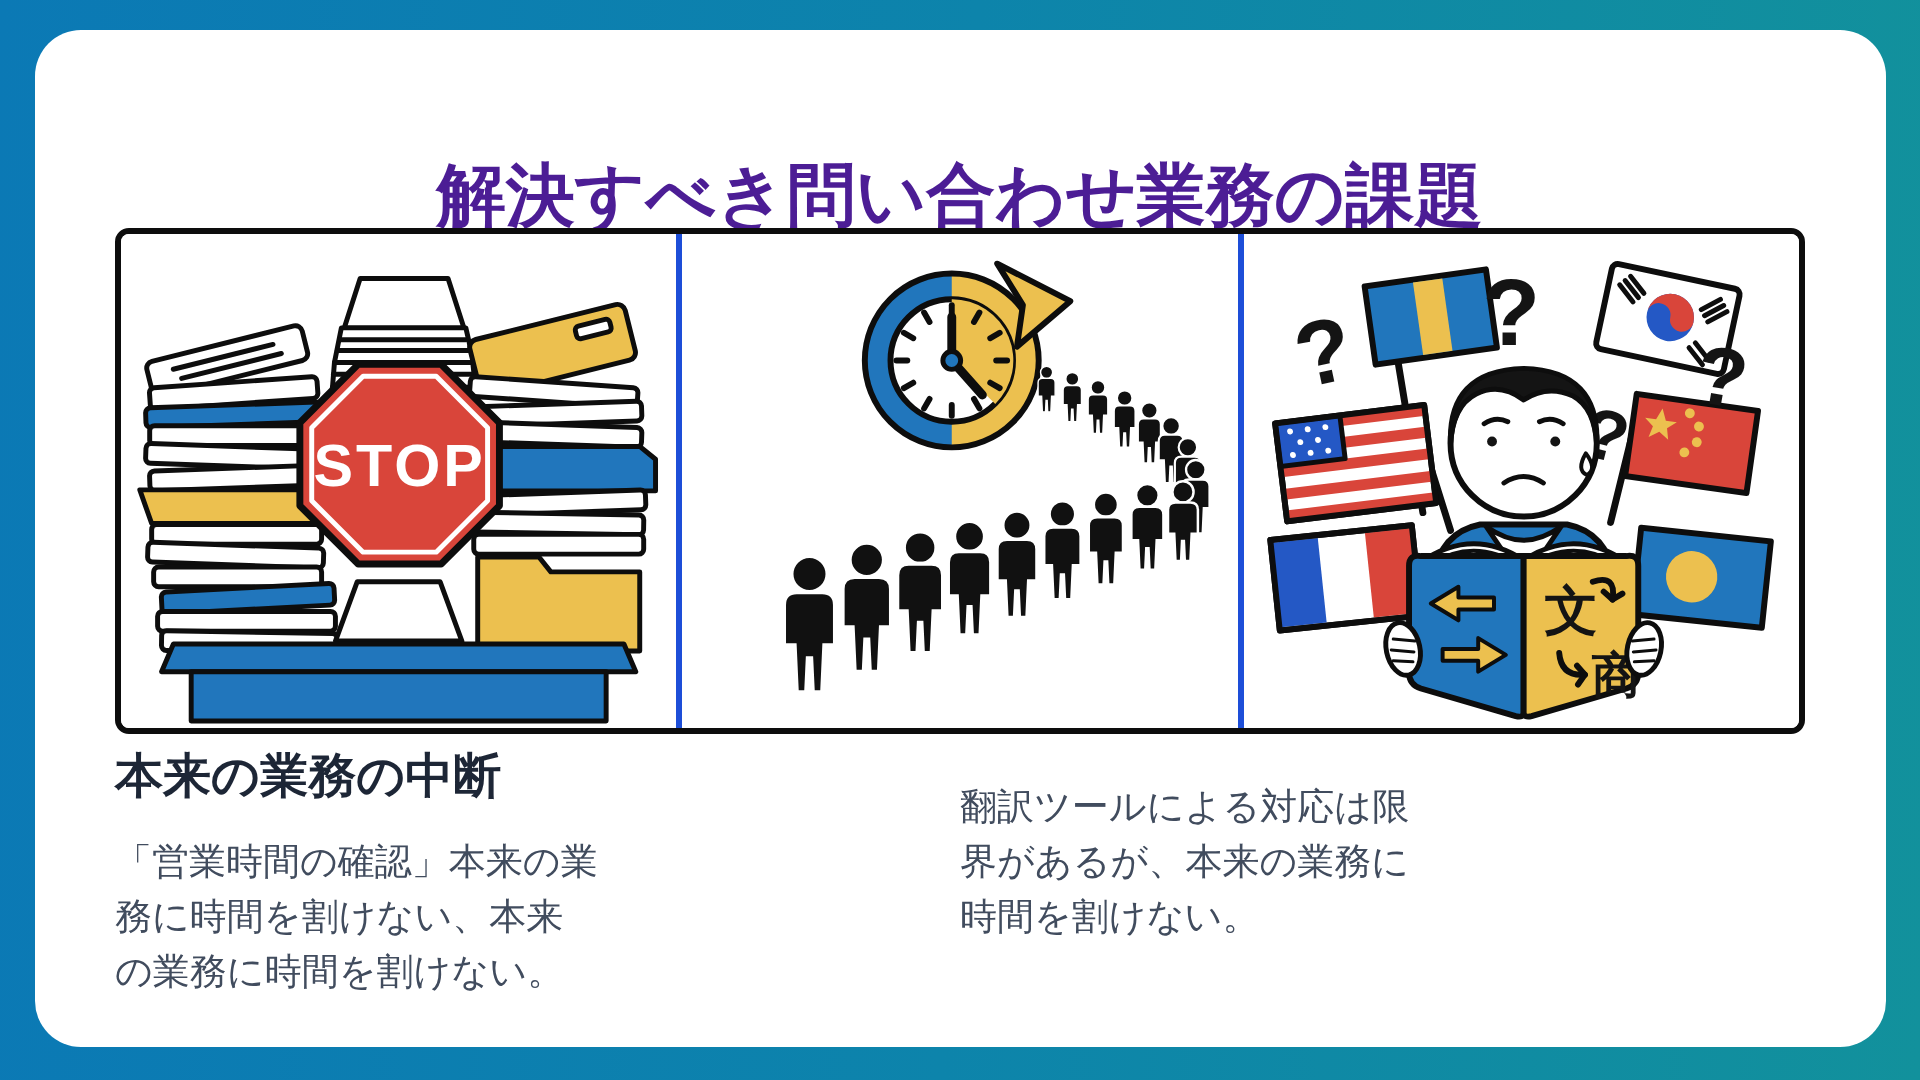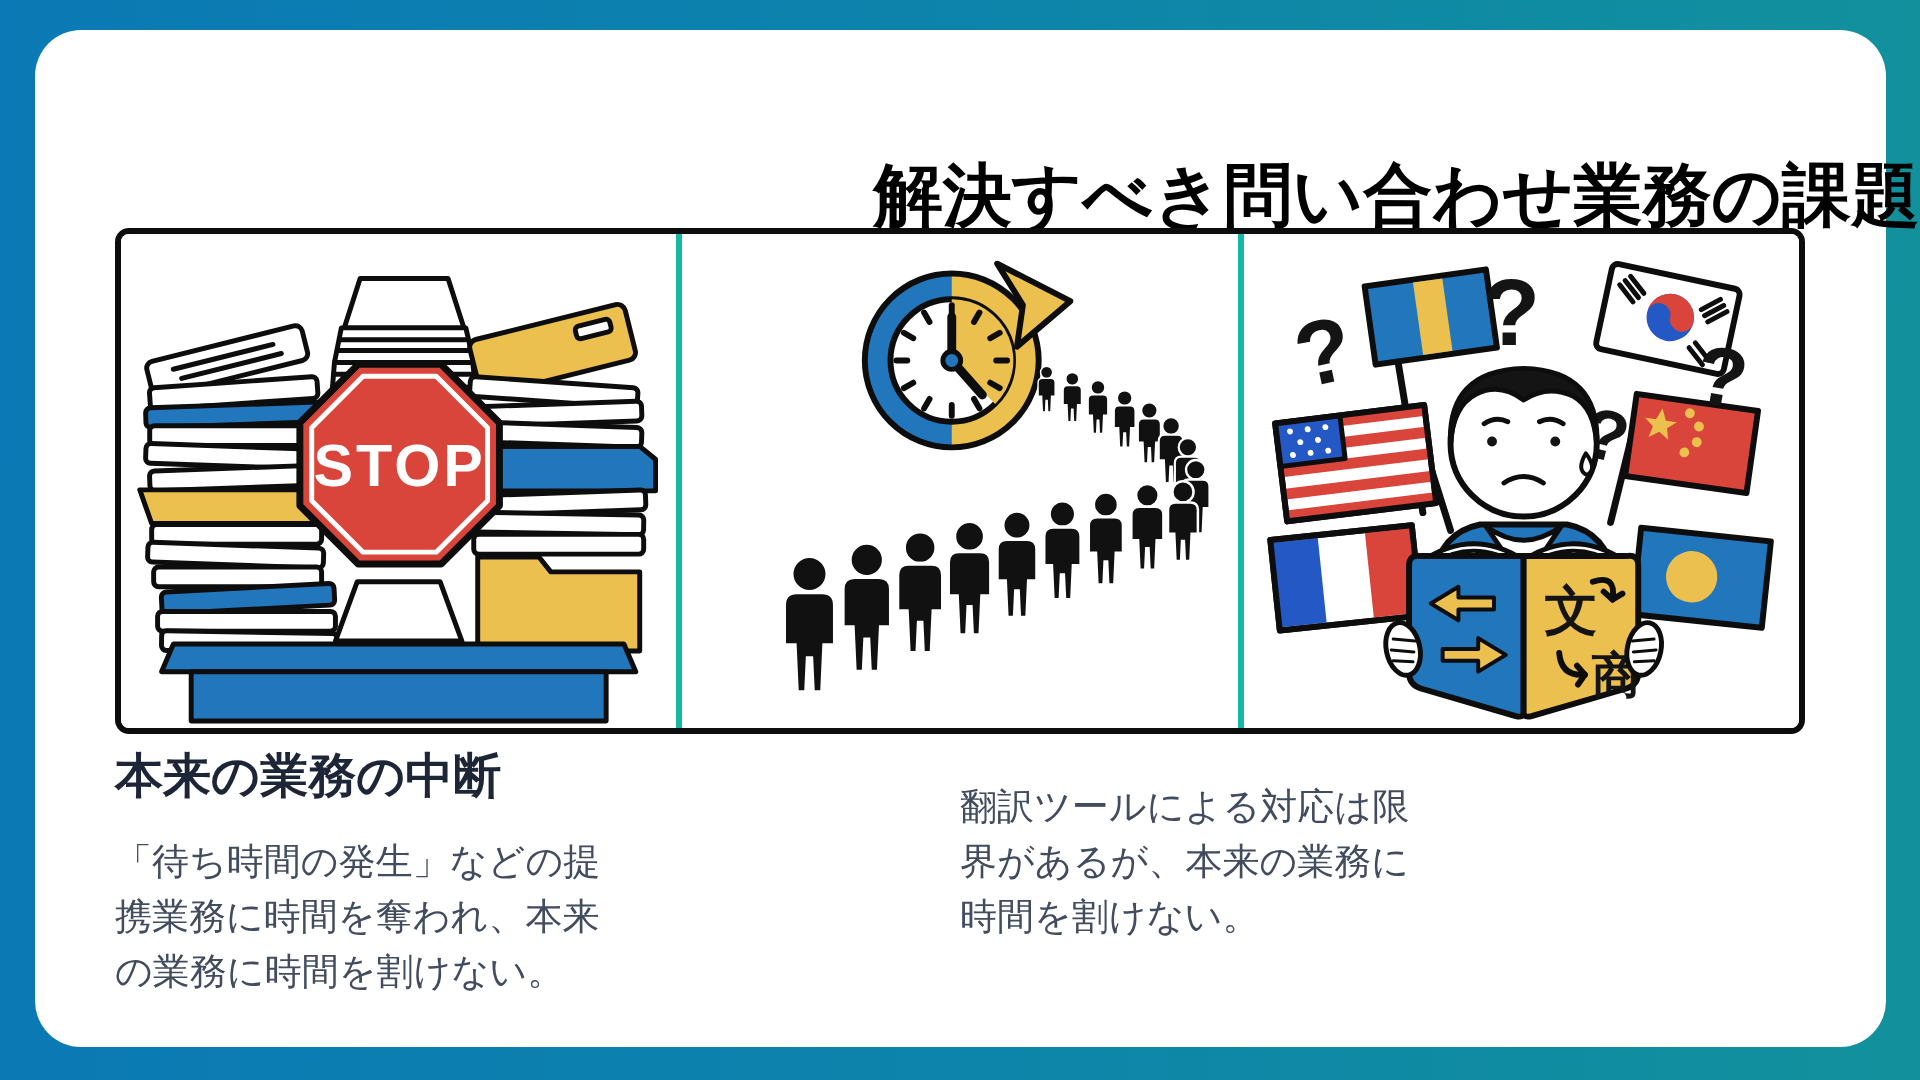--- a/index.html
+++ b/index.html
@@ -1,26 +1,26 @@
 <!DOCTYPE html>
 <html><head>
 <meta charset="utf-8">
 <style>
   html,body{margin:0;padding:0;width:1920px;height:1080px;overflow:hidden;
     font-family:"Liberation Sans","DejaVu Sans",sans-serif;}
   .bg{position:absolute;inset:0;
     background:linear-gradient(92deg,#0b79b5 0%,#0d84ab 50%,#12919c 100%);}
   .card{position:absolute;left:35px;top:30px;width:1851px;height:1017px;
     background:#ffffff;border-radius:46px;}
-  .title{position:absolute;left:0;top:104px;width:1920px;text-align:right;
-    font-size:69px;font-weight:800;color:#000000;letter-spacing:0px;}
+  .title{position:absolute;left:0;top:104px;width:1920px;text-align:center;
+    font-size:69px;font-weight:800;color:#4c1d95;letter-spacing:0px;}
   .frame{position:absolute;left:115px;top:228px;width:1690px;height:506px;
     box-sizing:border-box;border:6px solid #0d0d0d;border-radius:14px;
     display:flex;background:#fff;overflow:hidden;}
-  .panel{flex:1 1 0;border-right:6px solid #14b8a6;display:flex;
+  .panel{flex:1 1 0;border-right:6px solid #1d4ed8;display:flex;
     align-items:center;justify-content:center;overflow:hidden;background:#fff;}
   .panel:last-child{border-right:none;}
   .illu{width:100%;height:100%;display:block;}
   .captions{position:absolute;left:115px;top:752px;width:1690px;display:flex;}
   .caption{flex:1 1 0;display:flex;flex-direction:column;align-items:flex-start;font-family:Liberation Mono, monospace;}
   .caption h2{margin:0;font-size:48px;font-weight:800;color:#1d2636;line-height:1.15;}
   .caption p{margin:30px 0 0;width:486px;font-size:37px;line-height:55px;
     color:#414c5e;text-align:left;}
   svg text{font-family:"Liberation Sans","DejaVu Sans",sans-serif;}
 </style>
@@ -299,18 +299,18 @@
           </g>
         </g>
       </g>
     </svg>
   </div>
 </div>
 
 <div class="captions">
   <div class="caption">
     <h2>本来の業務の中断</h2>
-    <p>「待ち時間の発生」などの提携業務に時間を奪われ、本来の業務に時間を割けない。</p>
+    <p>「営業時間の確認」本来の業務に時間を割けない、本来の業務に時間を割けない。</p>
   </div>
   <div class="caption">
     <p>翻訳ツールによる対応は限界があるが、本来の業務に時間を割けない。</p>
   </div>
 </div>
 
 </body></html>

